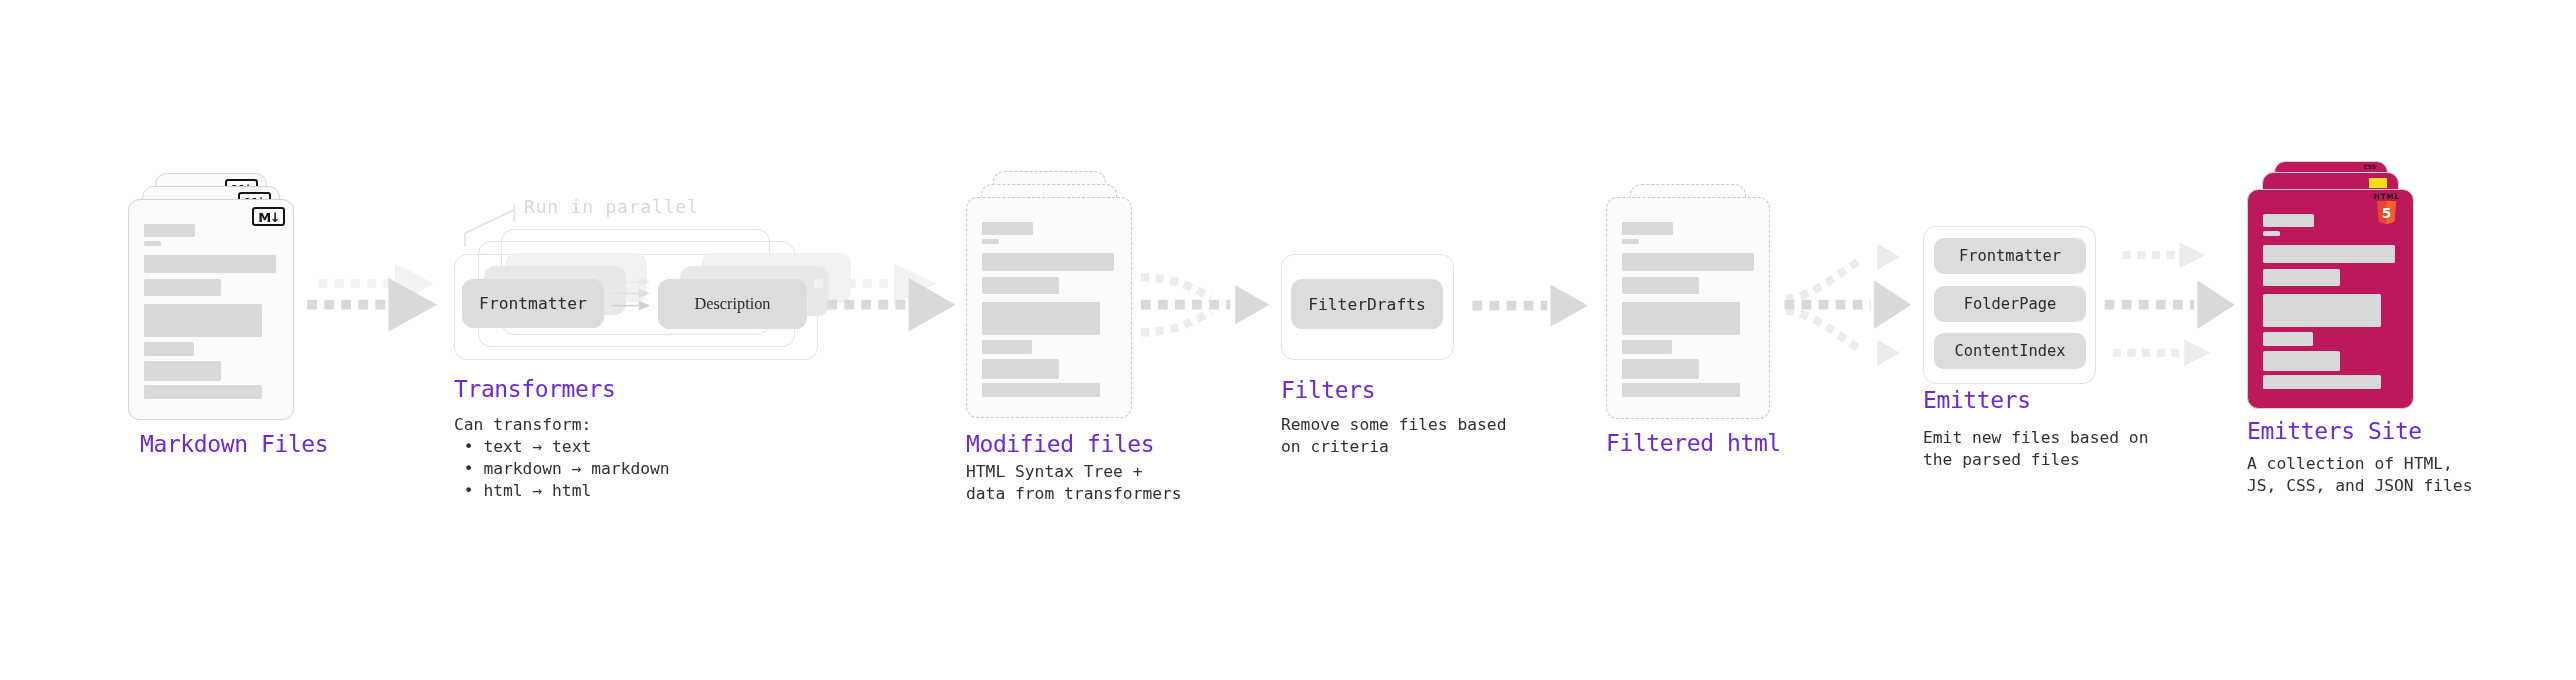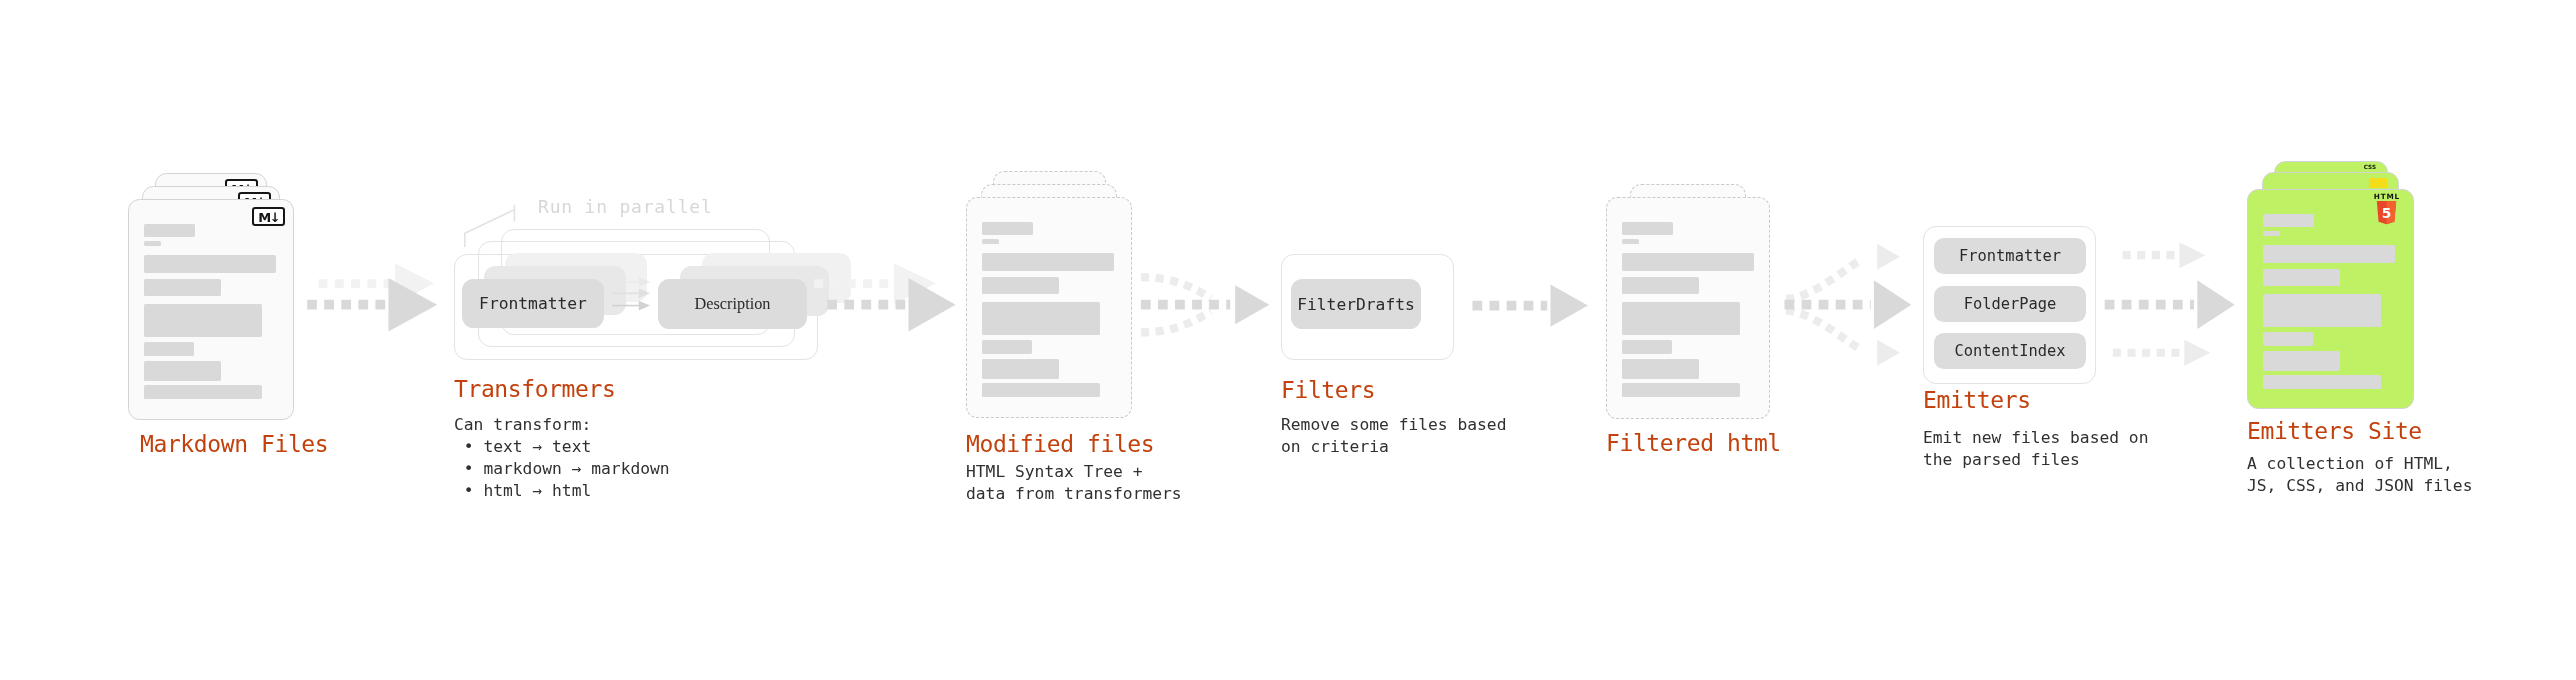--- a/index.html
+++ b/index.html
@@ -1,21 +1,21 @@
 <!DOCTYPE html>
 <html style="font-size:13px"><head>
 <meta charset="utf-8">
 <style>
   html,body{margin:0;padding:0;background:#fff;}
   .canvas{position:relative;width:2576px;height:681px;background:#fff;overflow:hidden;
           font-family:"DejaVu Sans Mono","Liberation Mono",monospace;}
   
   .doc{position:absolute;background:#fafafa;border:1.6px solid #d3d3d3;border-radius:11.4px;box-sizing:border-box;}
   .doc.dashed{border:1.6px dashed #c9c9c9;background:#fbfbfb;}
-  .doc.white{background:#bef264;}
+  .doc.white{background:#be185d;}
   .bars{position:absolute;left:15.4px;top:24.4px;right:9.8px;bottom:0;}
   .bars i{position:absolute;left:0;background:#d9d9d9;border-radius:1.6px;display:block;}
   .bars .b1{top:0;width:51px;height:12.2px;}
   .bars .b2{top:16.3px;width:17px;height:5.7px;}
   .bars .b3{top:31px;width:132px;height:18px;}
   .bars .b4{top:55px;width:77px;height:16.3px;}
   .bars .b5{top:80px;width:118px;height:32.5px;}
   .bars .b6{top:118px;width:50px;height:14px;}
   .bars .b7{top:137px;width:77px;height:19.5px;}
   .bars .b8{top:161px;width:118px;height:14px;}
@@ -33,23 +33,23 @@
   .css-badge .word{display:block;font-family:"DejaVu Sans","Liberation Sans",sans-serif;
             font-weight:bold;font-size:5.7px;color:#111;line-height:5.7px;}
   .css-badge .bar{display:block;margin:0.8px auto 0;width:16.3px;height:3.3px;background:#2d63e8;}
   
   .obox{position:absolute;border:1.6px solid #e3e3e3;border-radius:13px;box-sizing:border-box;background:transparent;}
   .obox.filled{background:#fff;}
   .pill{position:absolute;background:#dcdcdc;border-radius:11.4px;display:flex;align-items:center;
         justify-content:center;font-size:16.3px;color:#2a2a2a;box-sizing:border-box;}
   .pill.g1{background:#e8e8e8;}
   .pill.g2{background:#f1f1f1;}
-  .note{position:absolute;font-size:18px;color:#d7d7d7;letter-spacing:0.8px;margin-left:14px;}
-  
-  .stage-label{position:absolute;font-size:23px;color:#c2410c;letter-spacing:-0.4px;white-space:pre;}
+  .note{position:absolute;font-size:18px;color:#d7d7d7;letter-spacing:0.8px;}
+  
+  .stage-label{position:absolute;font-size:23px;color:#6d28d9;letter-spacing:-0.4px;white-space:pre;}
   .stage-details{position:absolute;font-size:16.3px;line-height:22px;color:#303030;white-space:pre;}
   .arrows{position:absolute;left:0;top:0;pointer-events:none;}
 </style>
 </head>
 <body>
 
 <div class="canvas">
 
   <div>
     <div class="doc" style="left:155px;top:173px;width:112px;height:221px;">
@@ -113,21 +113,21 @@
           <i class="b8"></i>
         </div>
     </div>
     <div class="stage-label" style="left:966px;top:431px;">Modified files</div>
     <div class="stage-details" style="left:966px;top:461px;">HTML Syntax Tree +
 data from transformers</div>
   </div>
 
   <div>
     <div class="obox filled" style="left:1281px;top:254px;width:173px;height:106px;"></div>
-    <div class="pill" style="left:1291px;top:279px;width:130px;height:50px;">
+    <div class="pill" style="left:1291px;top:279px;width:152px;height:50px;">
       <span>FilterDrafts</span>
     </div>
     <div class="stage-label" style="left:1281px;top:377px;">Filters</div>
     <div class="stage-details" style="left:1281px;top:414px;">Remove some files based
 on criteria</div>
   </div>
 
   <div>
     <div class="doc dashed" style="left:1630px;top:184px;width:116px;height:221px;"></div>
     <div class="doc dashed" style="left:1606px;top:197px;width:164px;height:222px;">

